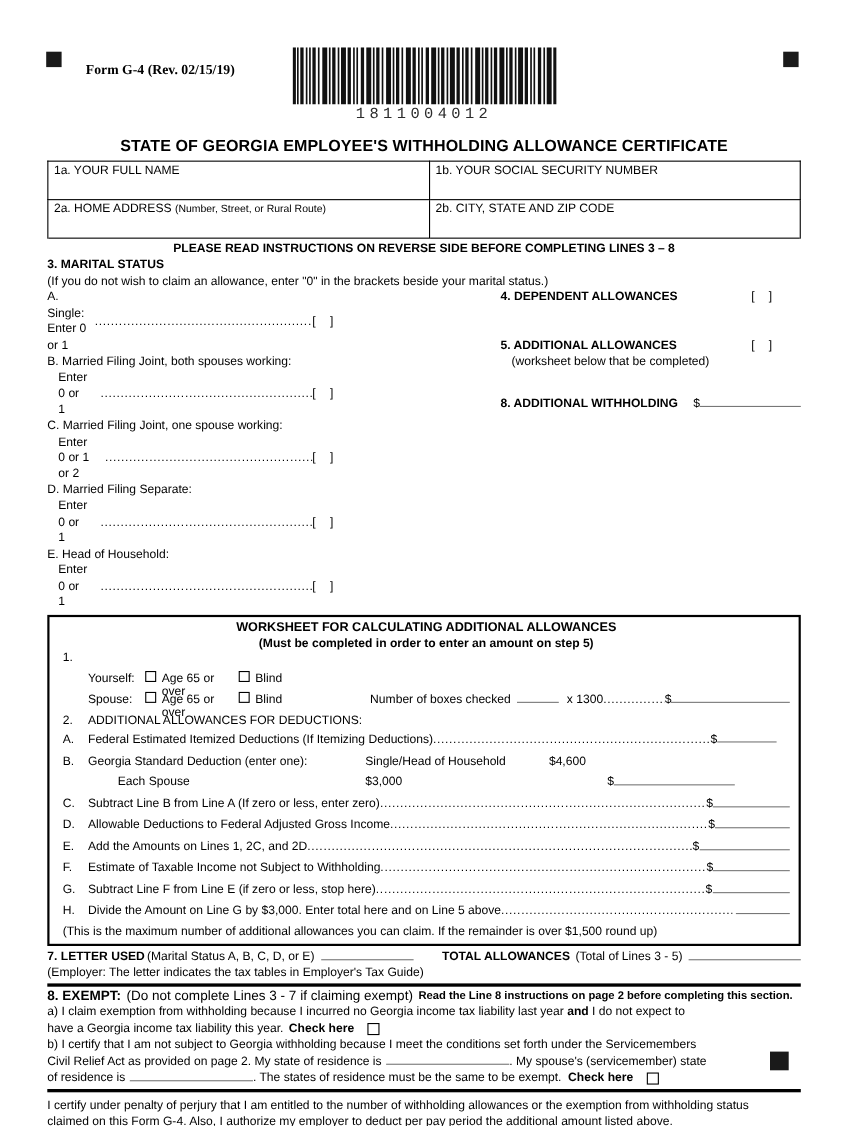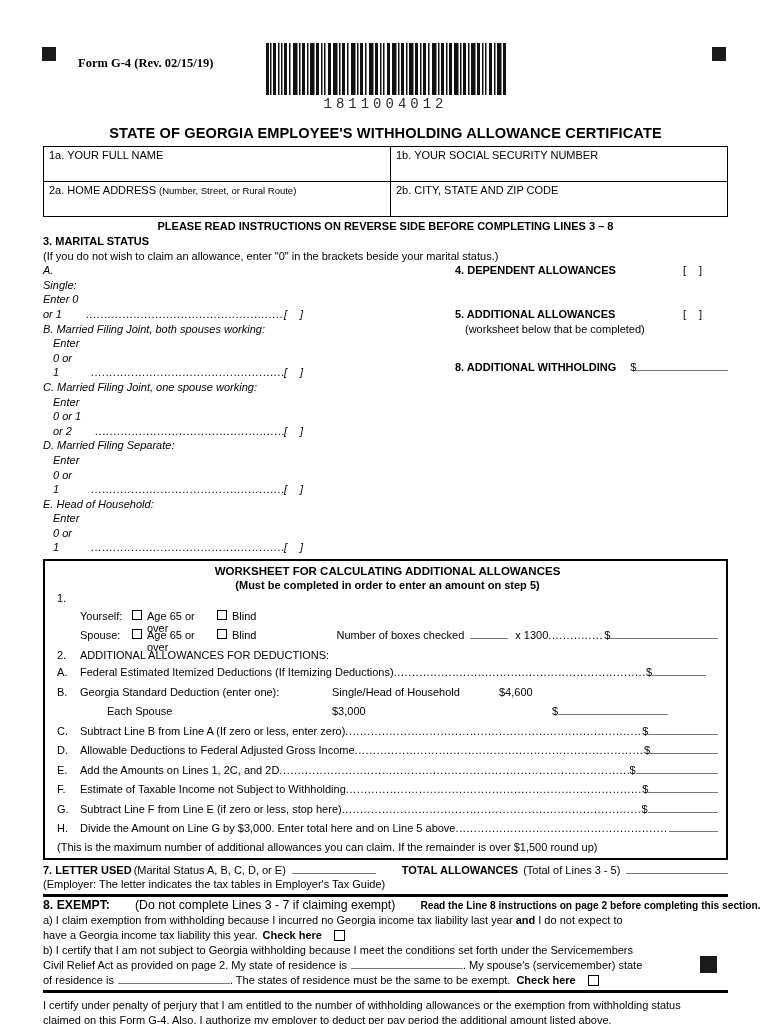--- a/index.html
+++ b/index.html
@@ -25,21 +25,21 @@
   table.id-table td { border:1px solid #000; vertical-align:top; padding:2px 5px; height:35px; font-size:11px; }
   table.id-table { border:1.5px solid #000; }
   table.id-table tr:last-child td { border-bottom:1px dotted #555; }
   .hint { font-size:9.5px; }
 
   .banner { text-align:center; font-weight:bold; font-size:11px; margin-top:3px; }
 
   .marital { margin-top:2px; line-height:14.6px; }
   .marital .head { font-weight:bold; }
   .marital-body { position:relative; }
-  .mrow { display:flex; align-items:flex-end; width:260px;font-style:italic; }
+  .mrow { display:flex; align-items:center; width:260px; }
   .mrow .entry { padding-left:10px; }
   .mrow .dots2 { margin-left:12px; }
   .dots, .dots2 { flex:1 1 auto; overflow:hidden; white-space:nowrap; }
   .dots::after, .dots2::after, .dotsfix::after { content:"......................................................................................................................................."; letter-spacing:0.6px; }
   .bracket { white-space:nowrap; display:inline-flex; align-items:baseline; }
   .bracket .gap { display:inline-block; width:13px; }
 
   .mright { position:absolute; left:412px; top:0; width:273px; }
   .mr-item { position:absolute; left:0; width:273px; display:flex; align-items:baseline; }
   .mr-item .lbl { font-weight:bold; }
@@ -64,21 +64,21 @@
   .dotsfix { display:inline-block; width:56px; overflow:hidden; white-space:nowrap; vertical-align:baseline; }
   .ws-footnote { font-size:11px; line-height:15px; height:16px; }
 
   .l7 { margin-top:3px; line-height:14.5px; }
   .l7row { display:flex; align-items:baseline; }
   .b { font-weight:bold; }
 
   .rule { height:3px; background:#000; margin-top:2px; }
 
   .exempt { margin-top:1px; line-height:15px; }
-  .exhead { display:flex; align-items:flex-end; white-space:nowrap;gap:20px; }
+  .exhead { display:flex; align-items:flex-end; white-space:nowrap; }
   .exhead .h1 { font-weight:bold; font-size:12.3px; }
   .exhead .h2 { font-size:12.3px; margin-left:5px; }
   .exhead .h3 { font-weight:bold; font-size:10.2px; margin-left:5px; }
   .exrow { display:flex; align-items:baseline; }
 
   .cert { margin-top:5px; line-height:15px; }
 </style>
 </head>
 <body>
 

